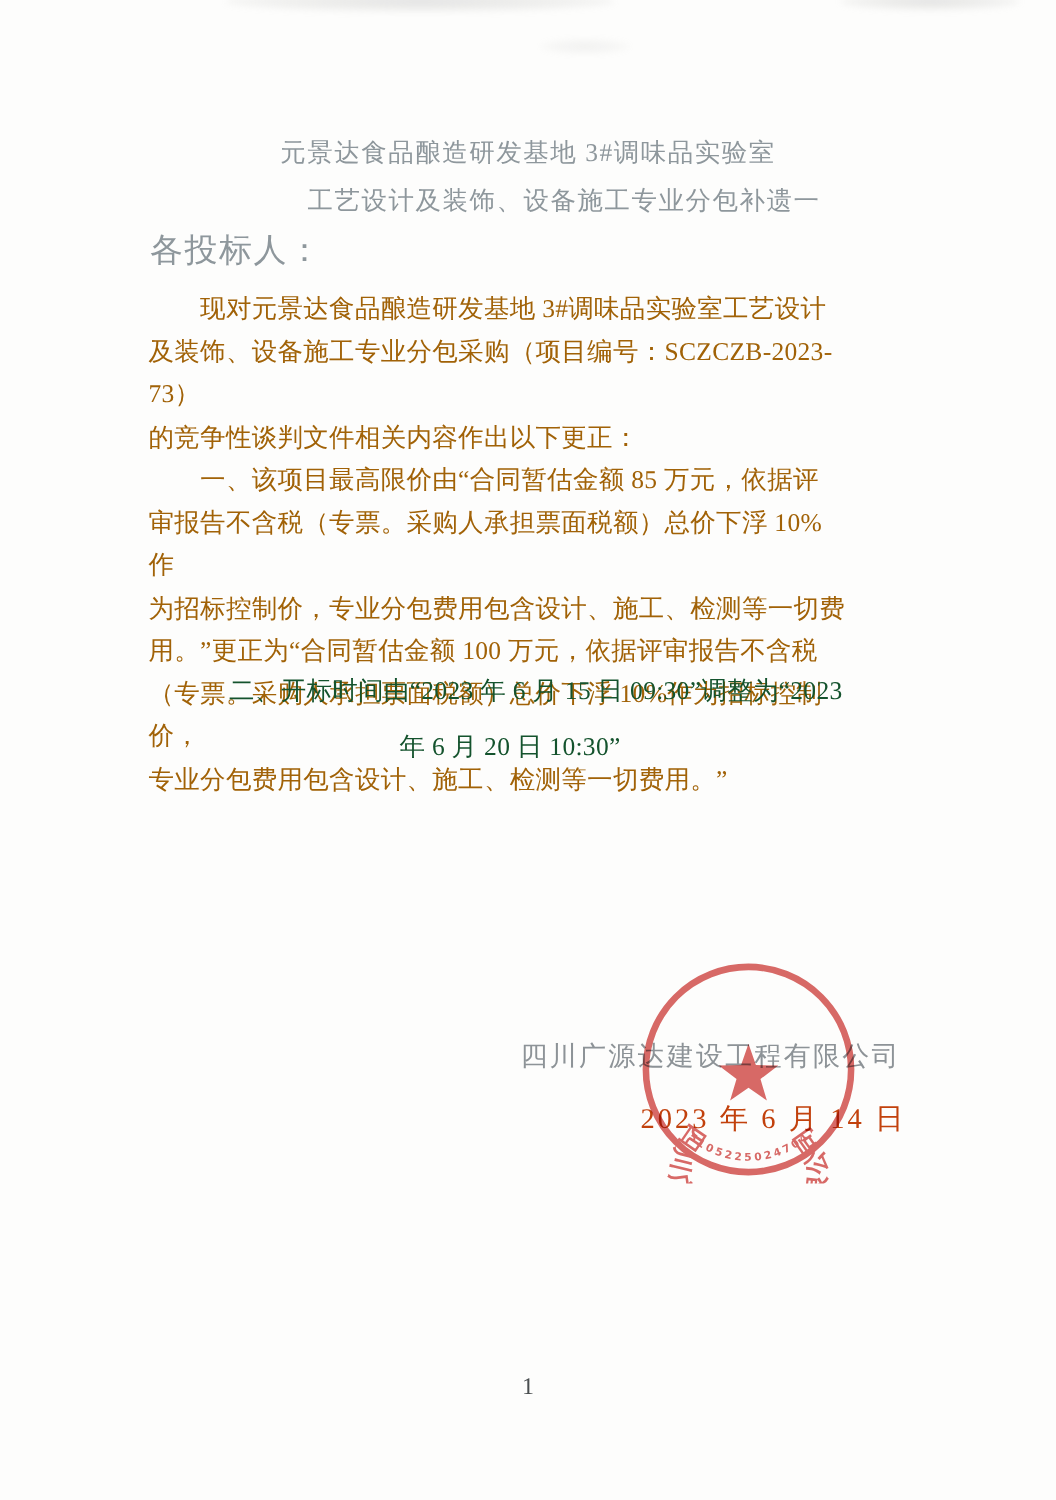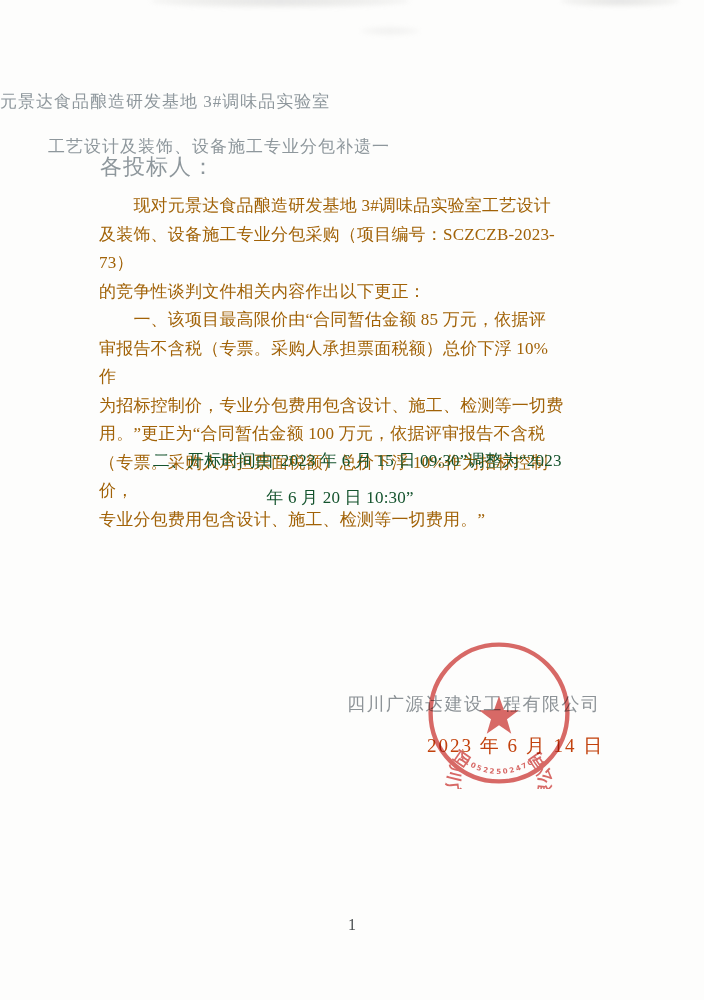--- a/index.html
+++ b/index.html
@@ -18,25 +18,26 @@
     position: absolute; border-radius: 50%;
     background: radial-gradient(ellipse at center, rgba(180,180,178,0.35), rgba(255,255,255,0));
     filter: blur(2px);
   }
   .smudge.s1 { left: 150px; top: -6px; width: 260px; height: 14px; }
   .smudge.s2 { left: 560px; top: -5px; width: 120px; height: 12px; }
   .smudge.s3 { left: 360px; top: 26px; width: 60px; height: 10px; opacity: .5; }
 
   .title {
     position: absolute; left: 0; right: 0;
+    text-align: center;
     font-size: 17px; letter-spacing: 1px;
     color: #8e979c;
   }
   .title.t1 { top: 90px; }
-  .title.t2 { top: 135px; margin-left: 48px; }
+  .title.t2 { top: 122px; margin-left: 48px; }
 
   .salutation {
     position: absolute; left: 100px; top: 152px;
     font-size: 22px; color: #8e979c; letter-spacing: 1px;
   }
 
   .body-block {
     position: absolute; left: 99px; top: 192px; width: 466px;
     font-size: 17px; line-height: 28.5px;
     color: #a16207; letter-spacing: 0.2px;

